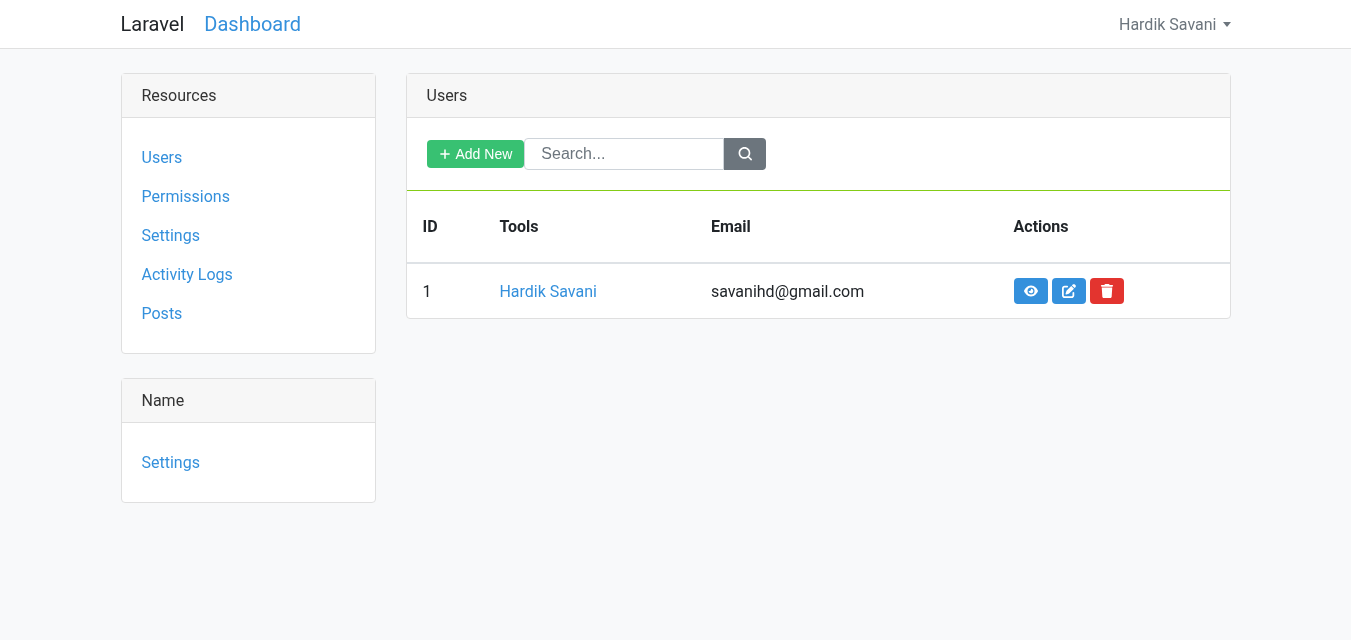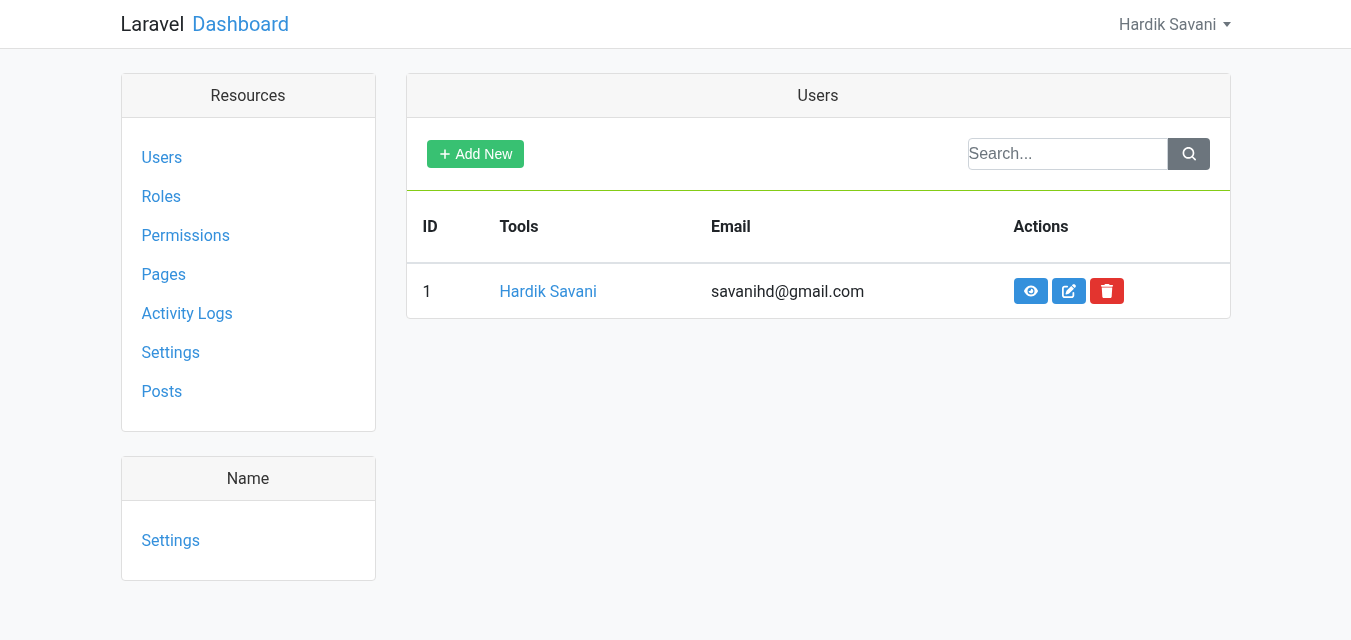--- a/index.html
+++ b/index.html
@@ -15,21 +15,21 @@
       padding: 12px 0;
     }
     .navbar-inner {
       max-width: 1140px;
       margin: 0 auto;
       padding: 0 15px;
       display: flex;
       align-items: center;
       justify-content: space-between;
     }
-    .navbar-left { display: flex; align-items: center; gap: 8px; }
+    .navbar-left { display: flex; align-items: center; gap: 20px; }
     .brand { font-size: 20px; font-weight: 400; color: #212529; }
     .nav-link { color: #3490dc; text-decoration: none; font-size: 20px; }
     .user-menu { color: #6c757d; font-size: 16px; cursor: pointer; display: flex; align-items: center; gap: 6px; }
     .caret {
       display: inline-block;
       width: 0; height: 0;
       border-left: 4px solid transparent;
       border-right: 4px solid transparent;
       border-top: 5px solid #6c757d;
     }
@@ -49,31 +49,30 @@
       background: #fff;
       border: 1px solid #dfdfdf;
       border-radius: 4px;
     }
     .card-header {
       background: #f7f7f7;
       border-bottom: 1px solid #dfdfdf;
       padding: 12px 20px;
       font-size: 16px;
       color: #333;
-      text-align: center;
     }
     .card-body { padding: 20px; }
 
     .side-list { list-style: none; }
     .side-list li { padding: 10px 0; }
     .side-list a { color: #3490dc; text-decoration: none; font-size: 16px; }
 
     .toolbar {
       display: flex;
-      justify-content: space-between;
+      justify-content: flex-start;
       align-items: center;
       padding: 20px;
     }
     .btn {
       display: inline-flex;
       align-items: center;
       gap: 5px;
       border: none;
       border-radius: 4px;
       cursor: pointer;
@@ -85,21 +84,21 @@
     .btn-secondary { background: #6c757d; }
     .btn-info { background: #3490dc; }
     .btn-primary { background: #3490dc; }
     .btn-danger { background: #e3342f; }
     .btn-icon { padding: 6px 10px; }
 
     .search-group { display: flex; }
     .search-input {
       border: 1px solid #ced4da;
       border-radius: 4px 0 0 4px;
-      padding: 6px 0;
+      padding: 6px 16px;
       font-size: 16px;
       width: 200px;
       outline: none;
       color: #1d4ed8;
     }
     .search-input::placeholder { color: #6c757d; }
     .search-btn {
       border-radius: 0 4px 4px 0;
       padding: 6px 14px;
     }
@@ -142,25 +141,23 @@
 </nav>
 
 <div class="container">
 
   <aside class="sidebar">
     <div class="card">
       <div class="card-header">Resources</div>
       <div class="card-body">
         <ul class="side-list">
           <li><a href="#">Users</a></li>
-          <li><a href="#">Roles</a></li>
           <li><a href="#">Permissions</a></li>
-          <li><a href="#">Pages</a></li>
+          <li><a href="#">Settings</a></li>
           <li><a href="#">Activity Logs</a></li>
-          <li><a href="#">Settings</a></li>
           <li><a href="#">Posts</a></li>
         </ul>
       </div>
     </div>
 
     <div class="card">
       <div class="card-header">Name</div>
       <div class="card-body">
         <ul class="side-list">
           <li><a href="#">Settings</a></li>

